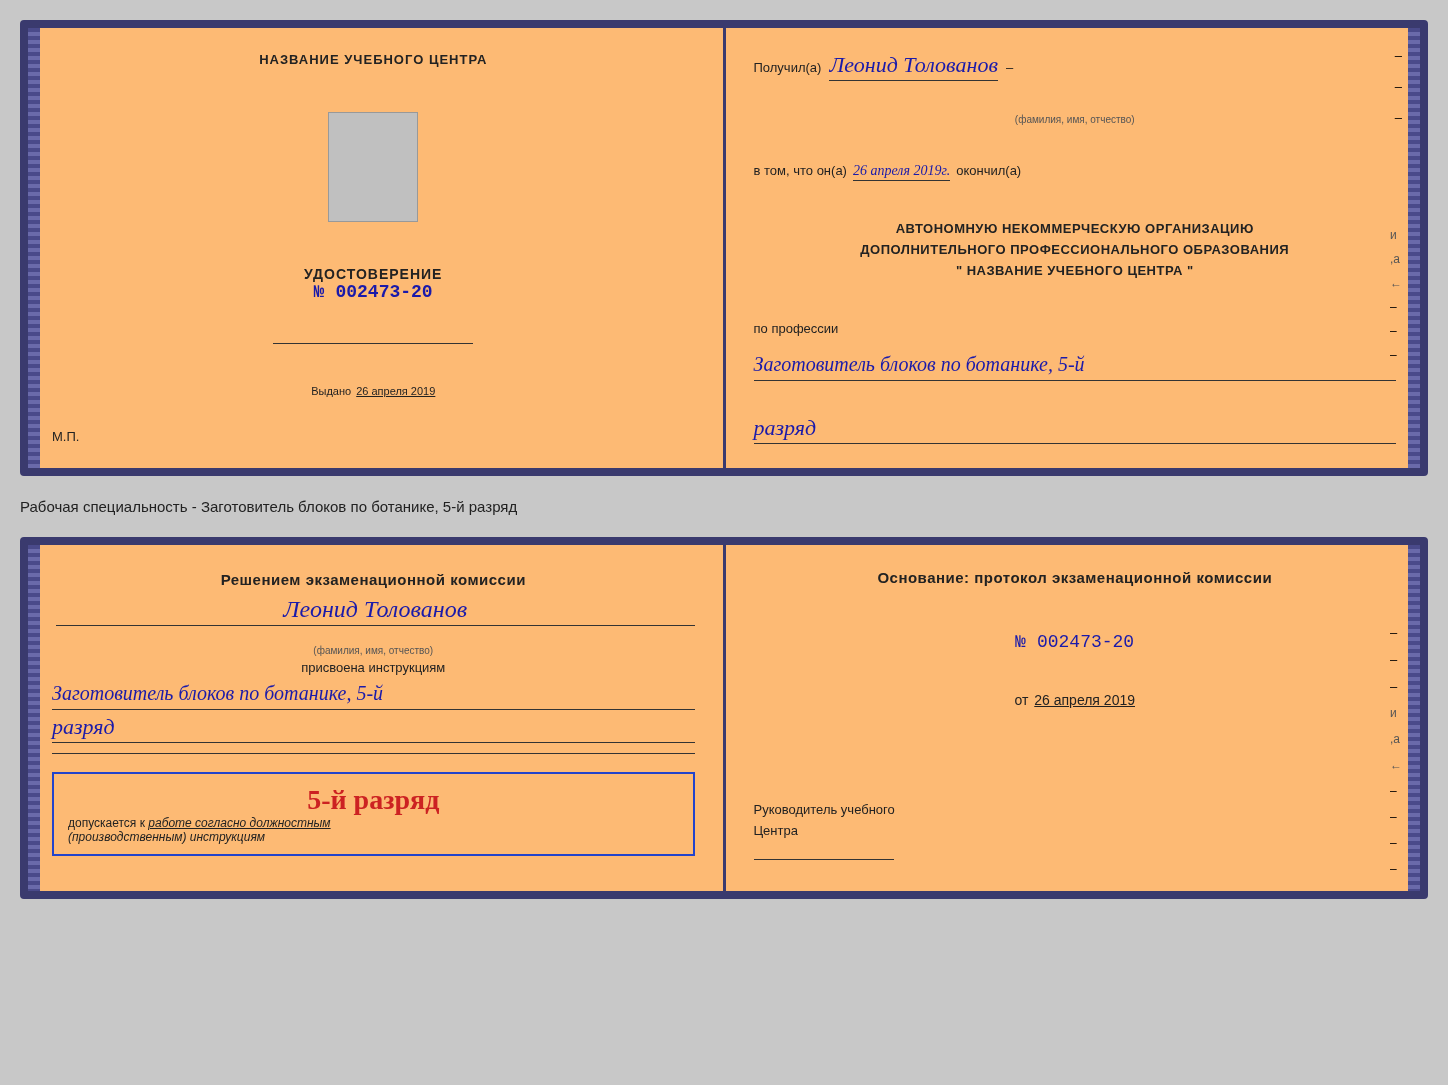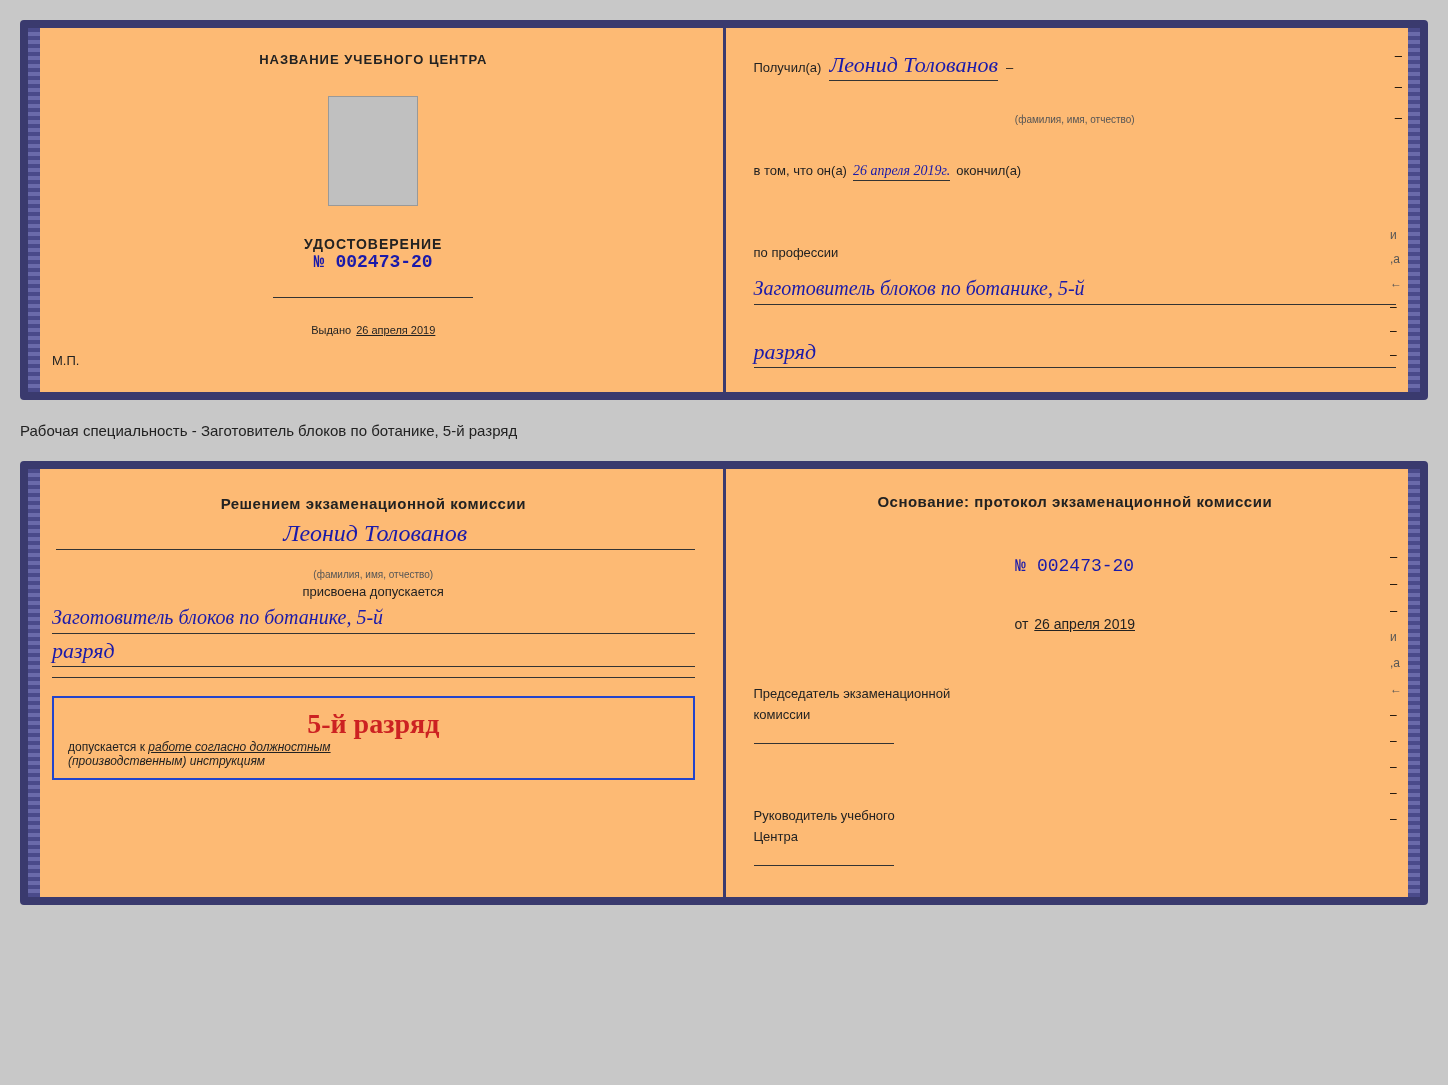--- a/index.html
+++ b/index.html
@@ -357,20 +357,25 @@
       <div style="height:10px;"></div>
 
       <div class="vtom-line">
         <span style="font-size:13px;">в том, что он(а)</span>
         <span class="handwritten-date">26 апреля 2019г.</span>
         <span style="font-size:13px;">окончил(а)</span>
       </div>
 
       <div style="height:10px;"></div>
 
+      <div class="autocert-block">
+        <div>АВТОНОМНУЮ НЕКОММЕРЧЕСКУЮ ОРГАНИЗАЦИЮ</div>
+        <div>ДОПОЛНИТЕЛЬНОГО ПРОФЕССИОНАЛЬНОГО ОБРАЗОВАНИЯ</div>
+        <div>"   НАЗВАНИЕ УЧЕБНОГО ЦЕНТРА   "</div>
+      </div>
 
       <div style="height:12px;"></div>
 
       <div class="po-professii">по профессии</div>
       <div class="handwritten-profession">Заготовитель блоков по ботанике, 5-й</div>
 
       <div style="height:6px;"></div>
 
       <div class="handwritten-razryad">разряд</div>
     </div>
@@ -380,21 +385,21 @@
 
   <div class="cert-card bottom-cert">
     <div class="cert-left">
       <div class="resheniem-title">Решением экзаменационной комиссии</div>
 
       <div class="fio-block">
         <div class="handwritten-name" style="font-size:24px;">Леонид Толованов</div>
         <div class="subtitle-small">(фамилия, имя, отчество)</div>
       </div>
 
-      <div class="prisvoena-text">присвоена допускается</div>
+      <div class="prisvoena-text">присвоена инструкциям</div>
 
       <div class="handwritten-profession" style="font-size:20px;">Заготовитель блоков по ботанике, 5-й</div>
 
       <div class="handwritten-razryad">разряд</div>
 
       <div style="border-bottom:1px solid #333; width:100%; margin:6px 0;"></div>
 
       <div class="stamp-box">
         <div class="stamp-razryad">5-й разряд</div>
         <div style="font-size:12px; color:#222;">
@@ -432,25 +437,20 @@
 
       <div style="height:8px;"></div>
 
       <div class="ot-date">
         <span>от</span>
         <span style="text-decoration: underline; margin-left:2px;">26 апреля 2019</span>
       </div>
 
       <div style="height:20px;"></div>
 
-      <div class="podpis-block">
-        <div>Председатель экзаменационной</div>
-        <div>комиссии</div>
-        <div class="podpis-line"></div>
-      </div>
 
       <div style="height:24px;"></div>
 
       <div class="podpis-block">
         <div>Руководитель учебного</div>
         <div>Центра</div>
         <div class="podpis-line"></div>
       </div>
     </div>
   </div>

